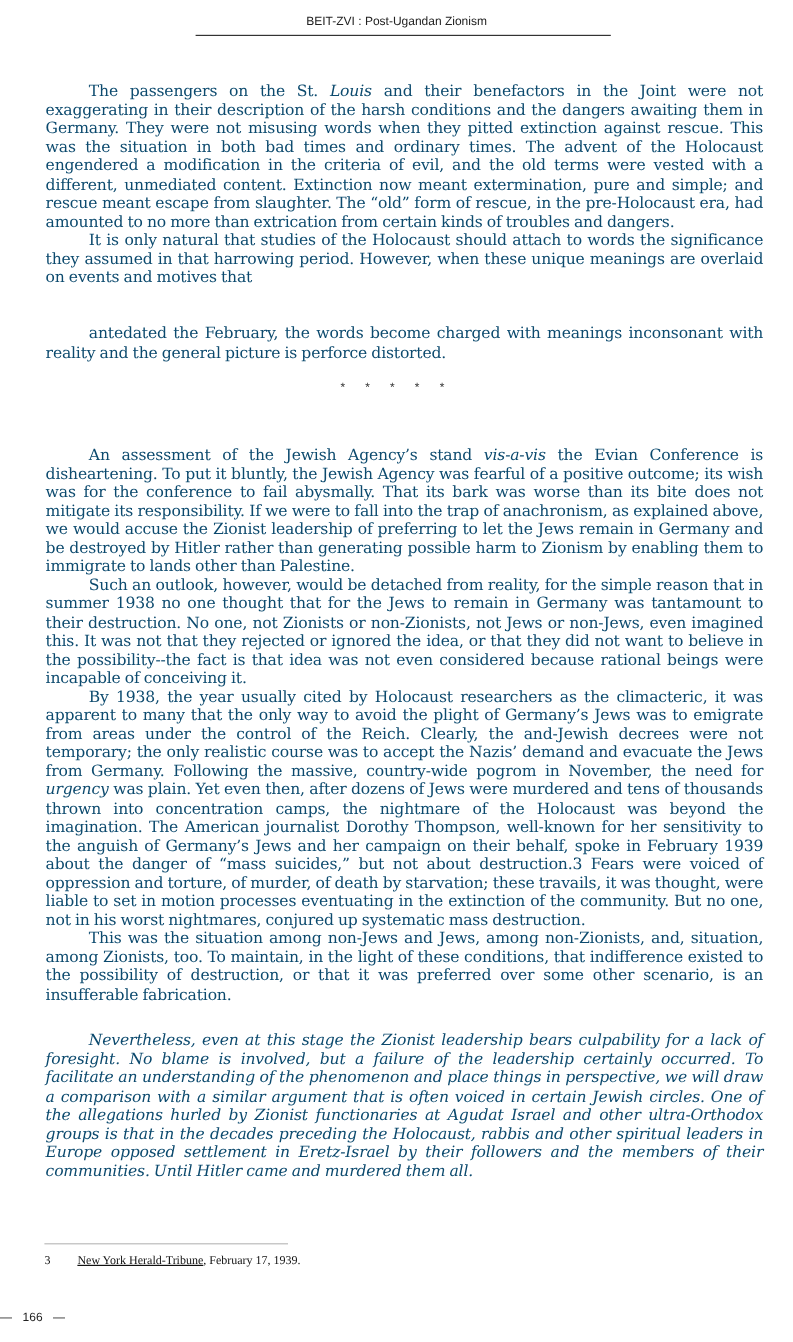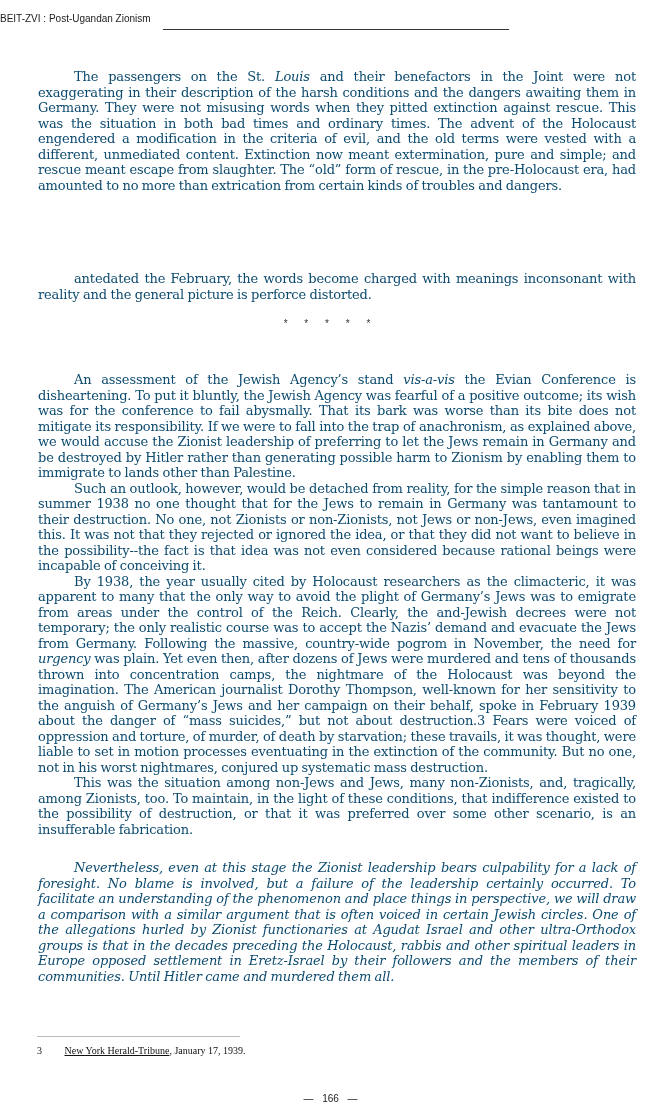--- a/index.html
+++ b/index.html
@@ -12,20 +12,21 @@
       height: 1118px;
       position: relative;
       overflow: hidden;
       color: #111111;
     }
     .running-head {
       position: absolute;
       top: 13px;
       left: 0;
       width: 661px;
+      text-align: center;
       font-family: "Liberation Sans", sans-serif;
       font-size: 10px;
       color: #222;
     }
     .head-rule {
       position: absolute;
       top: 29px;
       left: 163px;
       width: 346px;
       height: 0;
@@ -83,50 +84,51 @@
     }
     .footnote .src {
       text-decoration: underline;
       margin-left: 20px;
     }
     .folio {
       position: absolute;
       top: 1093px;
       left: 0;
       width: 661px;
-      text-align: center;
+      text-align: left;
       font-family: "Liberation Sans", sans-serif;
       font-size: 10px;
       color: #222;
       word-spacing: 6px;
     }
   </style>
 </head>
 <body>
 
 <div class="running-head">BEIT-ZVI : Post-Ugandan Zionism</div>
 <div class="head-rule"></div>
 
 <div class="body-text block1">
   <p><span>The passengers on the St. </span><em>Louis</em><span> and their benefactors in the Joint were not exaggerating in their description of the harsh conditions and the dangers awaiting them in Germany. They were not misusing words when they pitted extinction against rescue. This was the situation in both bad times and ordinary times. The advent of the Holocaust engendered a modification in the criteria of evil, and the old terms were vested with a different, unmediated content. Extinction now meant extermination, pure and simple; and rescue meant escape from slaughter. The “old” form of rescue, in the pre-Holocaust era, had amounted to no more than extrication from certain kinds of troubles and dangers.</span></p>
+  <p>It is only natural that studies of the Holocaust should attach to words the significance they assumed in that harrowing period. However, when these unique meanings are overlaid on events and motives that</p>
 </div>
 
 <div class="body-text block2">
   <p>antedated the February, the words become charged with meanings inconsonant with reality and the general picture is perforce distorted.</p>
 </div>
 
 <div class="stars">* * * * *</div>
 
 <div class="body-text block3">
   <p><span>An assessment of the Jewish Agency’s stand </span><em>vis-a-vis</em><span> the Evian Conference is disheartening. To put it bluntly, the Jewish Agency was fearful of a positive outcome; its wish was for the conference to fail abysmally. That its bark was worse than its bite does not mitigate its responsibility. If we were to fall into the trap of anachronism, as explained above, we would accuse the Zionist leadership of preferring to let the Jews remain in Germany and be destroyed by Hitler rather than generating possible harm to Zionism by enabling them to immigrate to lands other than Palestine.</span></p>
   <p>Such an outlook, however, would be detached from reality, for the simple reason that in summer 1938 no one thought that for the Jews to remain in Germany was tantamount to their destruction. No one, not Zionists or non-Zionists, not Jews or non-Jews, even imagined this. It was not that they rejected or ignored the idea, or that they did not want to believe in the possibility--the fact is that idea was not even considered because rational beings were incapable of conceiving it.</p>
   <p><span>By 1938, the year usually cited by Holocaust researchers as the climacteric, it was apparent to many that the only way to avoid the plight of Germany’s Jews was to emigrate from areas under the control of the Reich. Clearly, the and-Jewish decrees were not temporary; the only realistic course was to accept the Nazis’ demand and evacuate the Jews from Germany. Following the massive, country-wide pogrom in November, the need for </span><em>urgency</em><span> was plain. Yet even then, after dozens of Jews were murdered and tens of thousands thrown into concentration camps, the nightmare of the Holocaust was beyond the imagination. The American journalist Dorothy Thompson, well-known for her sensitivity to the anguish of Germany’s Jews and her campaign on their behalf, spoke in February 1939 about the danger of “mass suicides,” but not about destruction.3 Fears were voiced of oppression and torture, of murder, of death by starvation; these travails, it was thought, were liable to set in motion processes eventuating in the extinction of the community. But no one, not in his worst nightmares, conjured up systematic mass destruction.</span></p>
-  <p>This was the situation among non-Jews and Jews, many non-Zionists, and, tragically, among Zionists, too. To maintain, in the light of these conditions, that indifference existed to the possibility of destruction, or that it was preferred over some other scenario, is an insufferable fabrication.</p>
+  <p>This was the situation among non-Jews and Jews, among non-Zionists, and, situation, among Zionists, too. To maintain, in the light of these conditions, that indifference existed to the possibility of destruction, or that it was preferred over some other scenario, is an insufferable fabrication.</p>
 </div>
 
 <div class="body-text block4">
   <p>Nevertheless, even at this stage the Zionist leadership bears culpability for a lack of foresight. No blame is involved, but a failure of the leadership certainly occurred. To facilitate an understanding of the phenomenon and place things in perspective, we will draw a comparison with a similar argument that is often voiced in certain Jewish circles. One of the allegations hurled by Zionist functionaries at Agudat Israel and other ultra-Orthodox groups is that in the decades preceding the Holocaust, rabbis and other spiritual leaders in Europe opposed settlement in Eretz-Israel by their followers and the members of their communities. Until Hitler came and murdered them all.</p>
 </div>
 
 <div class="fn-rule"></div>
-<div class="footnote"><span>3</span> <span class="src">New York Herald-Tribune</span><span>, January 17, 1939.</span></div>
+<div class="footnote"><span>3</span> <span class="src">New York Herald-Tribune</span><span>, February 17, 1939.</span></div>
 
 <div class="folio">— 166 —</div>
 
 </body></html>

